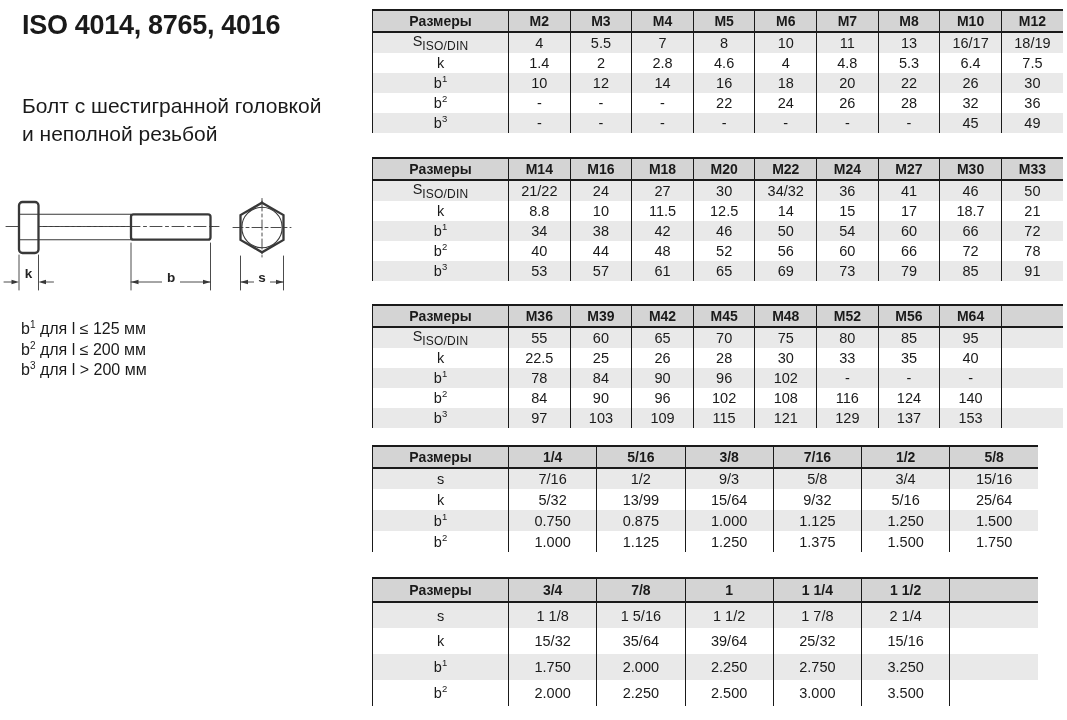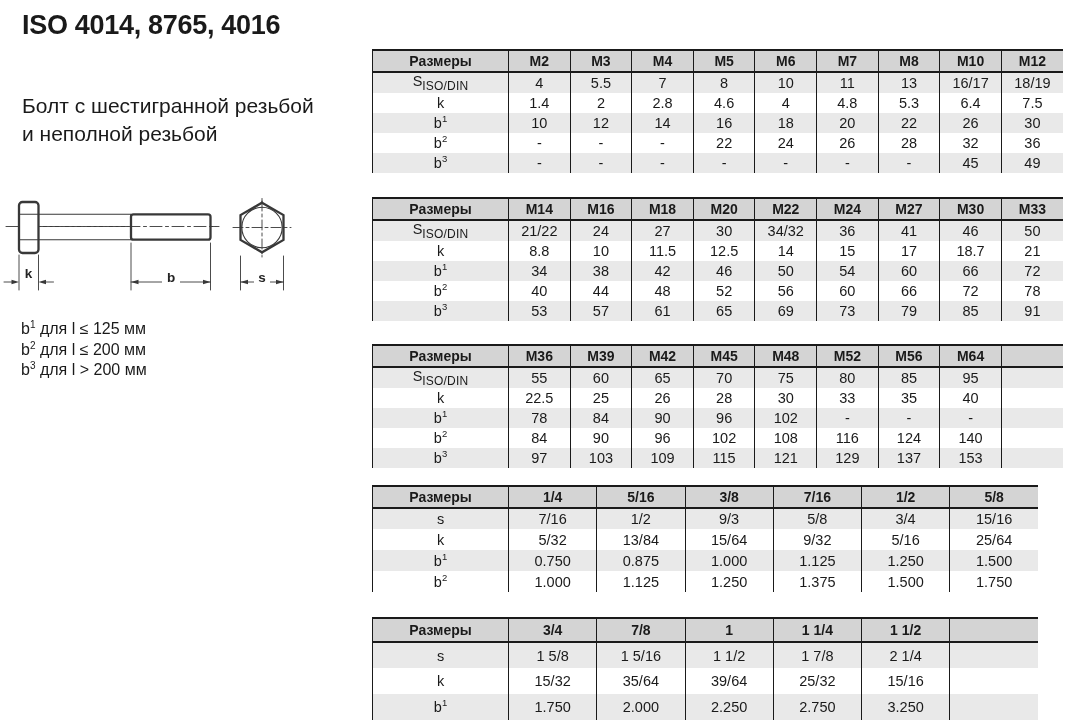--- a/index.html
+++ b/index.html
@@ -30,21 +30,20 @@
   .tblhost{position:absolute;left:372px}
   #t1{top:9px;width:691px}
   #t2{top:157px;width:691px}
   #t3{top:304px;width:691px}
   #t4{top:445px;width:666px}
   #t5{top:577px;width:666px}
 
   table.dim{
     border-collapse:collapse;table-layout:fixed;width:100%;
     border-top:2px solid var(--border);
-    margin-top:40px;
   }
   table.dim col.c0{width:136px}
   table.dim th{
     background:var(--header-bg);
     border-bottom:2px solid var(--border);
     border-left:1px solid var(--border);
     font-weight:bold;font-size:14px;height:22px;padding:0;text-align:center;
   }
   table.dim td{
     border-left:1px solid var(--border);
@@ -61,21 +60,21 @@
   svg text{font-family:"Liberation Sans",sans-serif;font-weight:bold;font-size:13.5px;fill:#242424}
 </style>
 </head>
 <body>
 
 <div class="abs title">
   <div>ISO 4014, 8765, 4016</div>
 </div>
 
 <div class="abs subtitle">
-  <div>Болт с шестигранной резьбой</div>
+  <div>Болт с шестигранной головкой</div>
   <div>и неполной резьбой</div>
 </div>
 
 <svg class="abs drawing" width="330" height="125" viewBox="0 185 330 125">
   <g stroke="#383838" fill="none" stroke-linecap="round">
 
     <path d="M6 226.5 H219" stroke-width="0.9" stroke-dasharray="12 3.5 3 3.5"></path>
 
     <rect x="19" y="202" width="19.5" height="51" rx="3.5" fill="#fff" stroke-width="2.3"></rect>
     <path d="M19 214.3 H38.5 M19 239.7 H38.5" stroke-width="1.1"></path>
@@ -430,21 +429,21 @@
           <td>7/16</td>
           <td>1/2</td>
           <td>9/3</td>
           <td>5/8</td>
           <td>3/4</td>
           <td>15/16</td>
         </tr>
         <tr>
           <td class="rowlabel">k</td>
           <td>5/32</td>
-          <td>13/84</td>
+          <td>13/99</td>
           <td>15/64</td>
           <td>9/32</td>
           <td>5/16</td>
           <td>25/64</td>
         </tr>
         <tr>
           <td class="rowlabel">b<sup>1</sup></td>
           <td>0.750</td>
           <td>0.875</td>
           <td>1.000</td>
@@ -482,21 +481,21 @@
           <th>7/8</th>
           <th>1</th>
           <th>1 1/4</th>
           <th>1 1/2</th>
           <th></th>
         </tr>
       </thead>
       <tbody>
         <tr>
           <td class="rowlabel">s</td>
-          <td>1 5/8</td>
+          <td>1 1/8</td>
           <td>1 5/16</td>
           <td>1 1/2</td>
           <td>1 7/8</td>
           <td>2 1/4</td>
           <td></td>
         </tr>
         <tr>
           <td class="rowlabel">k</td>
           <td>15/32</td>
           <td>35/64</td>

